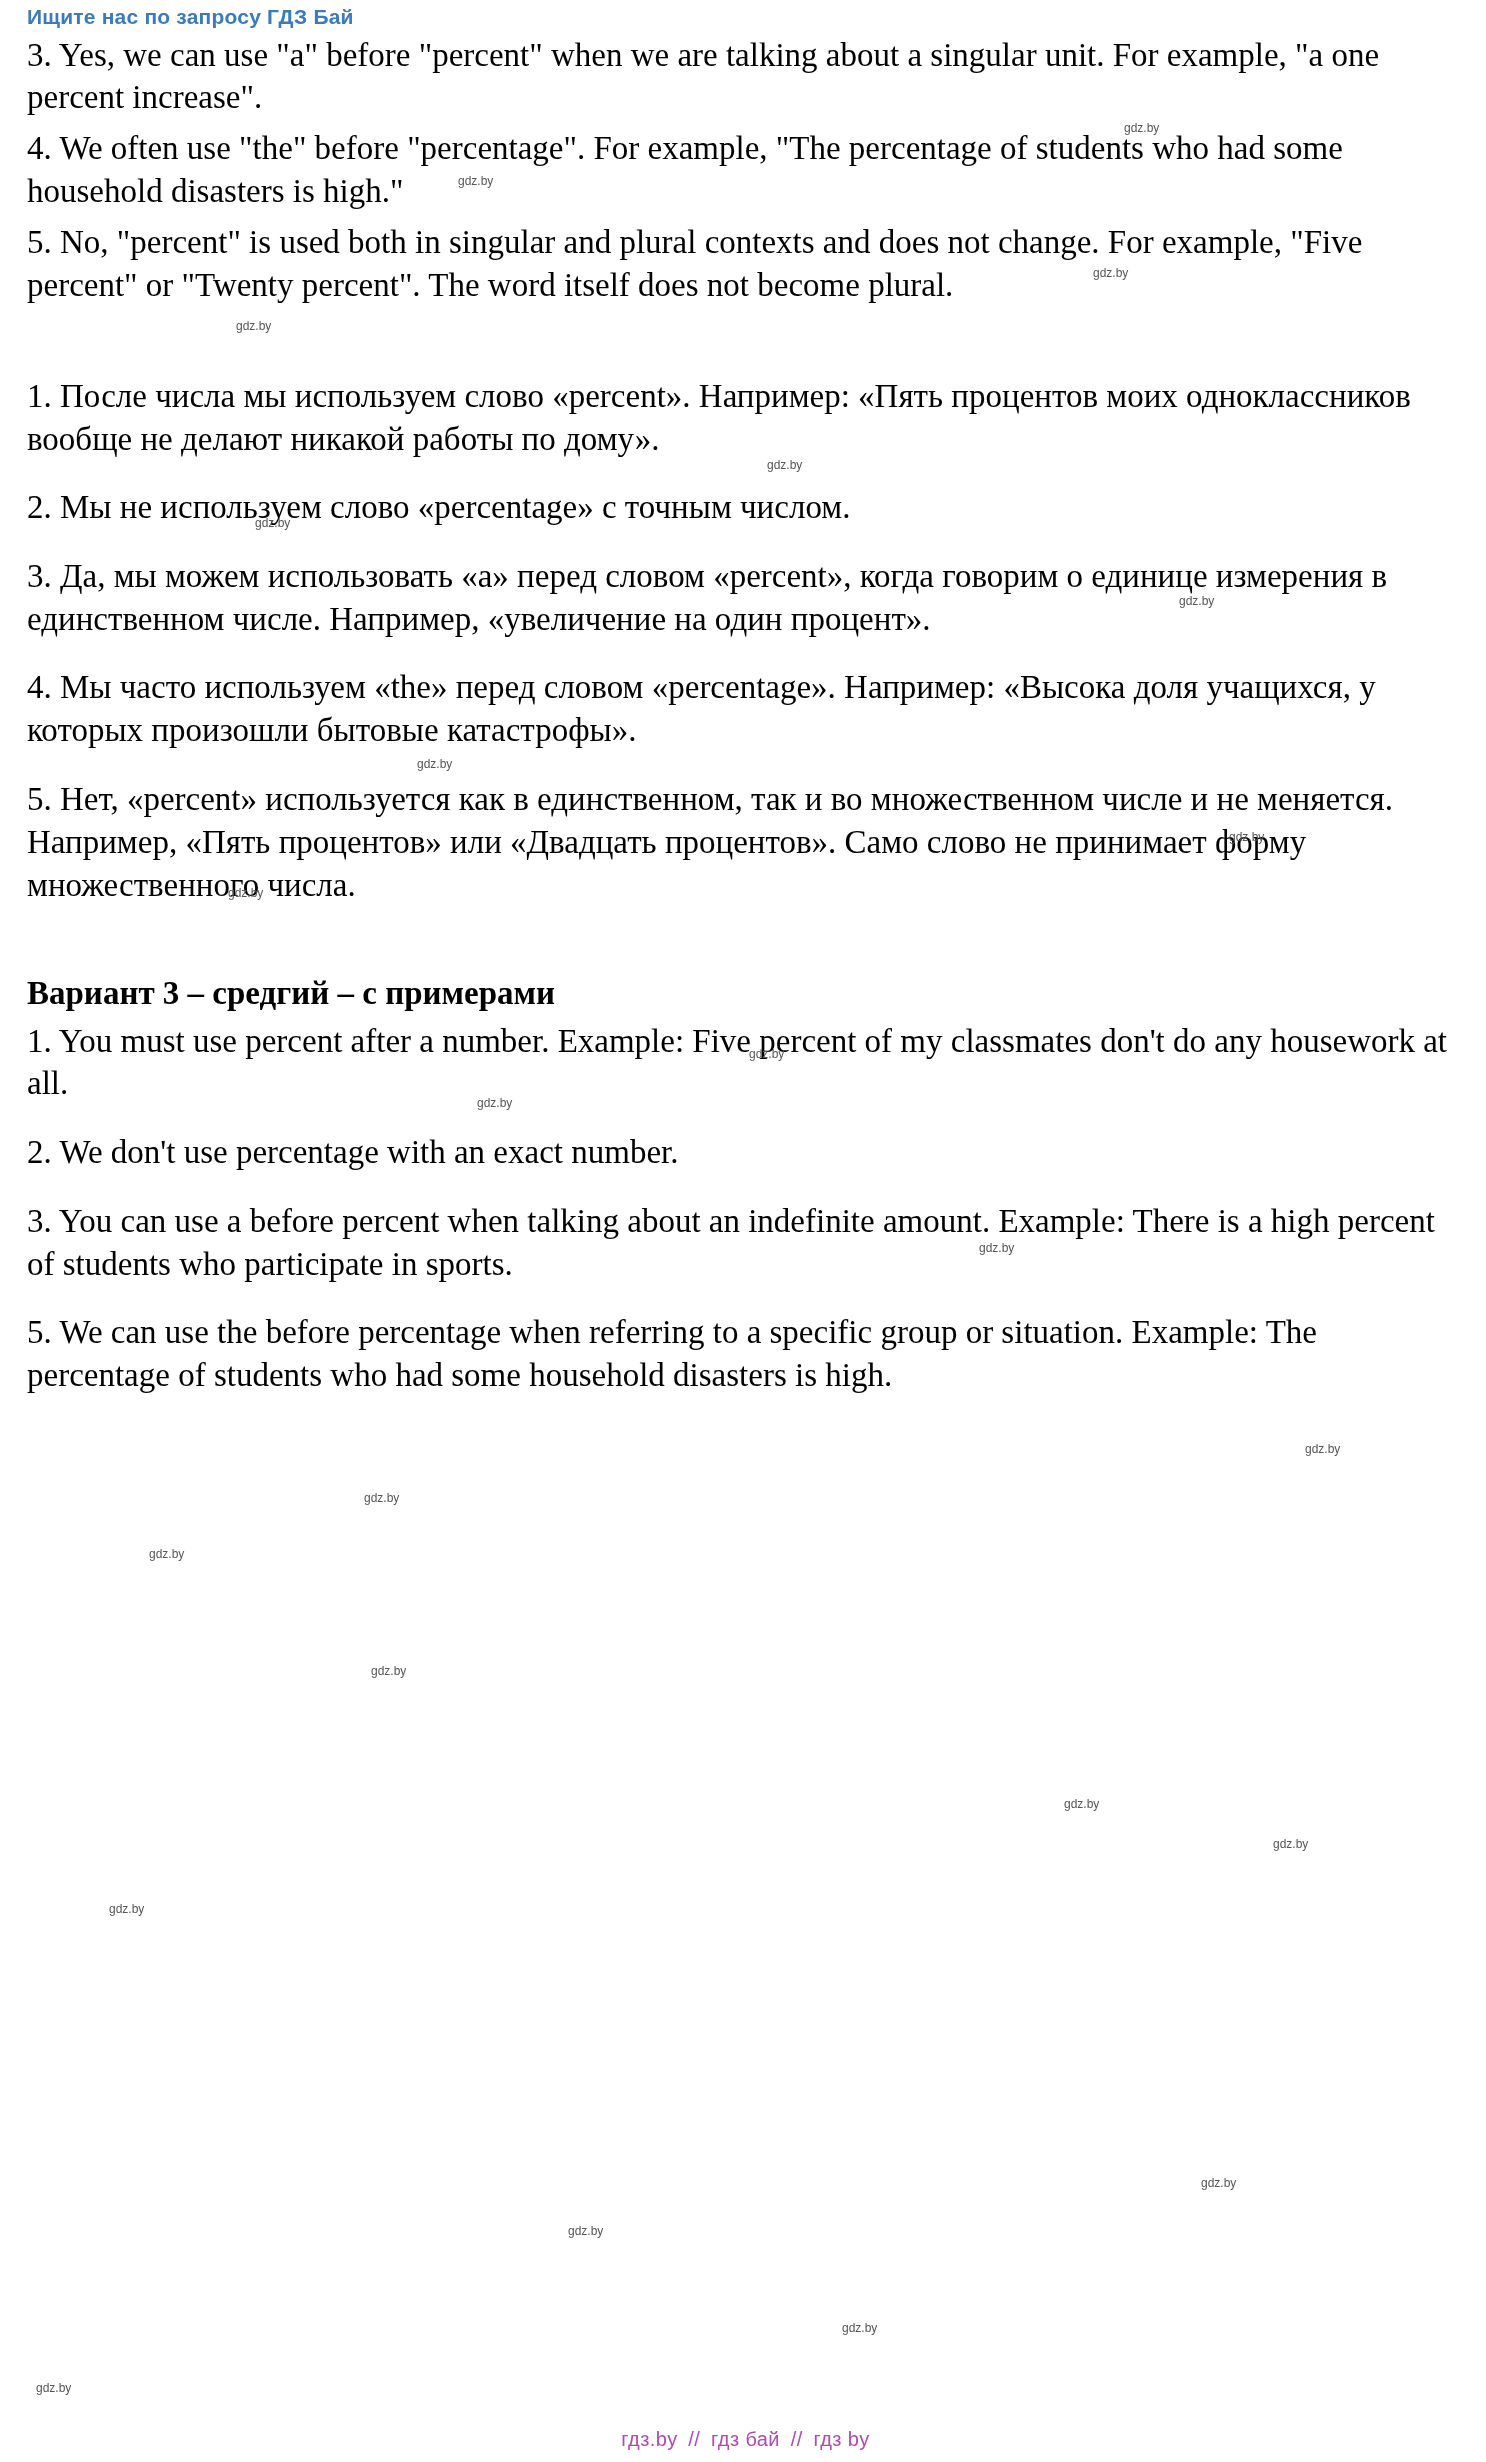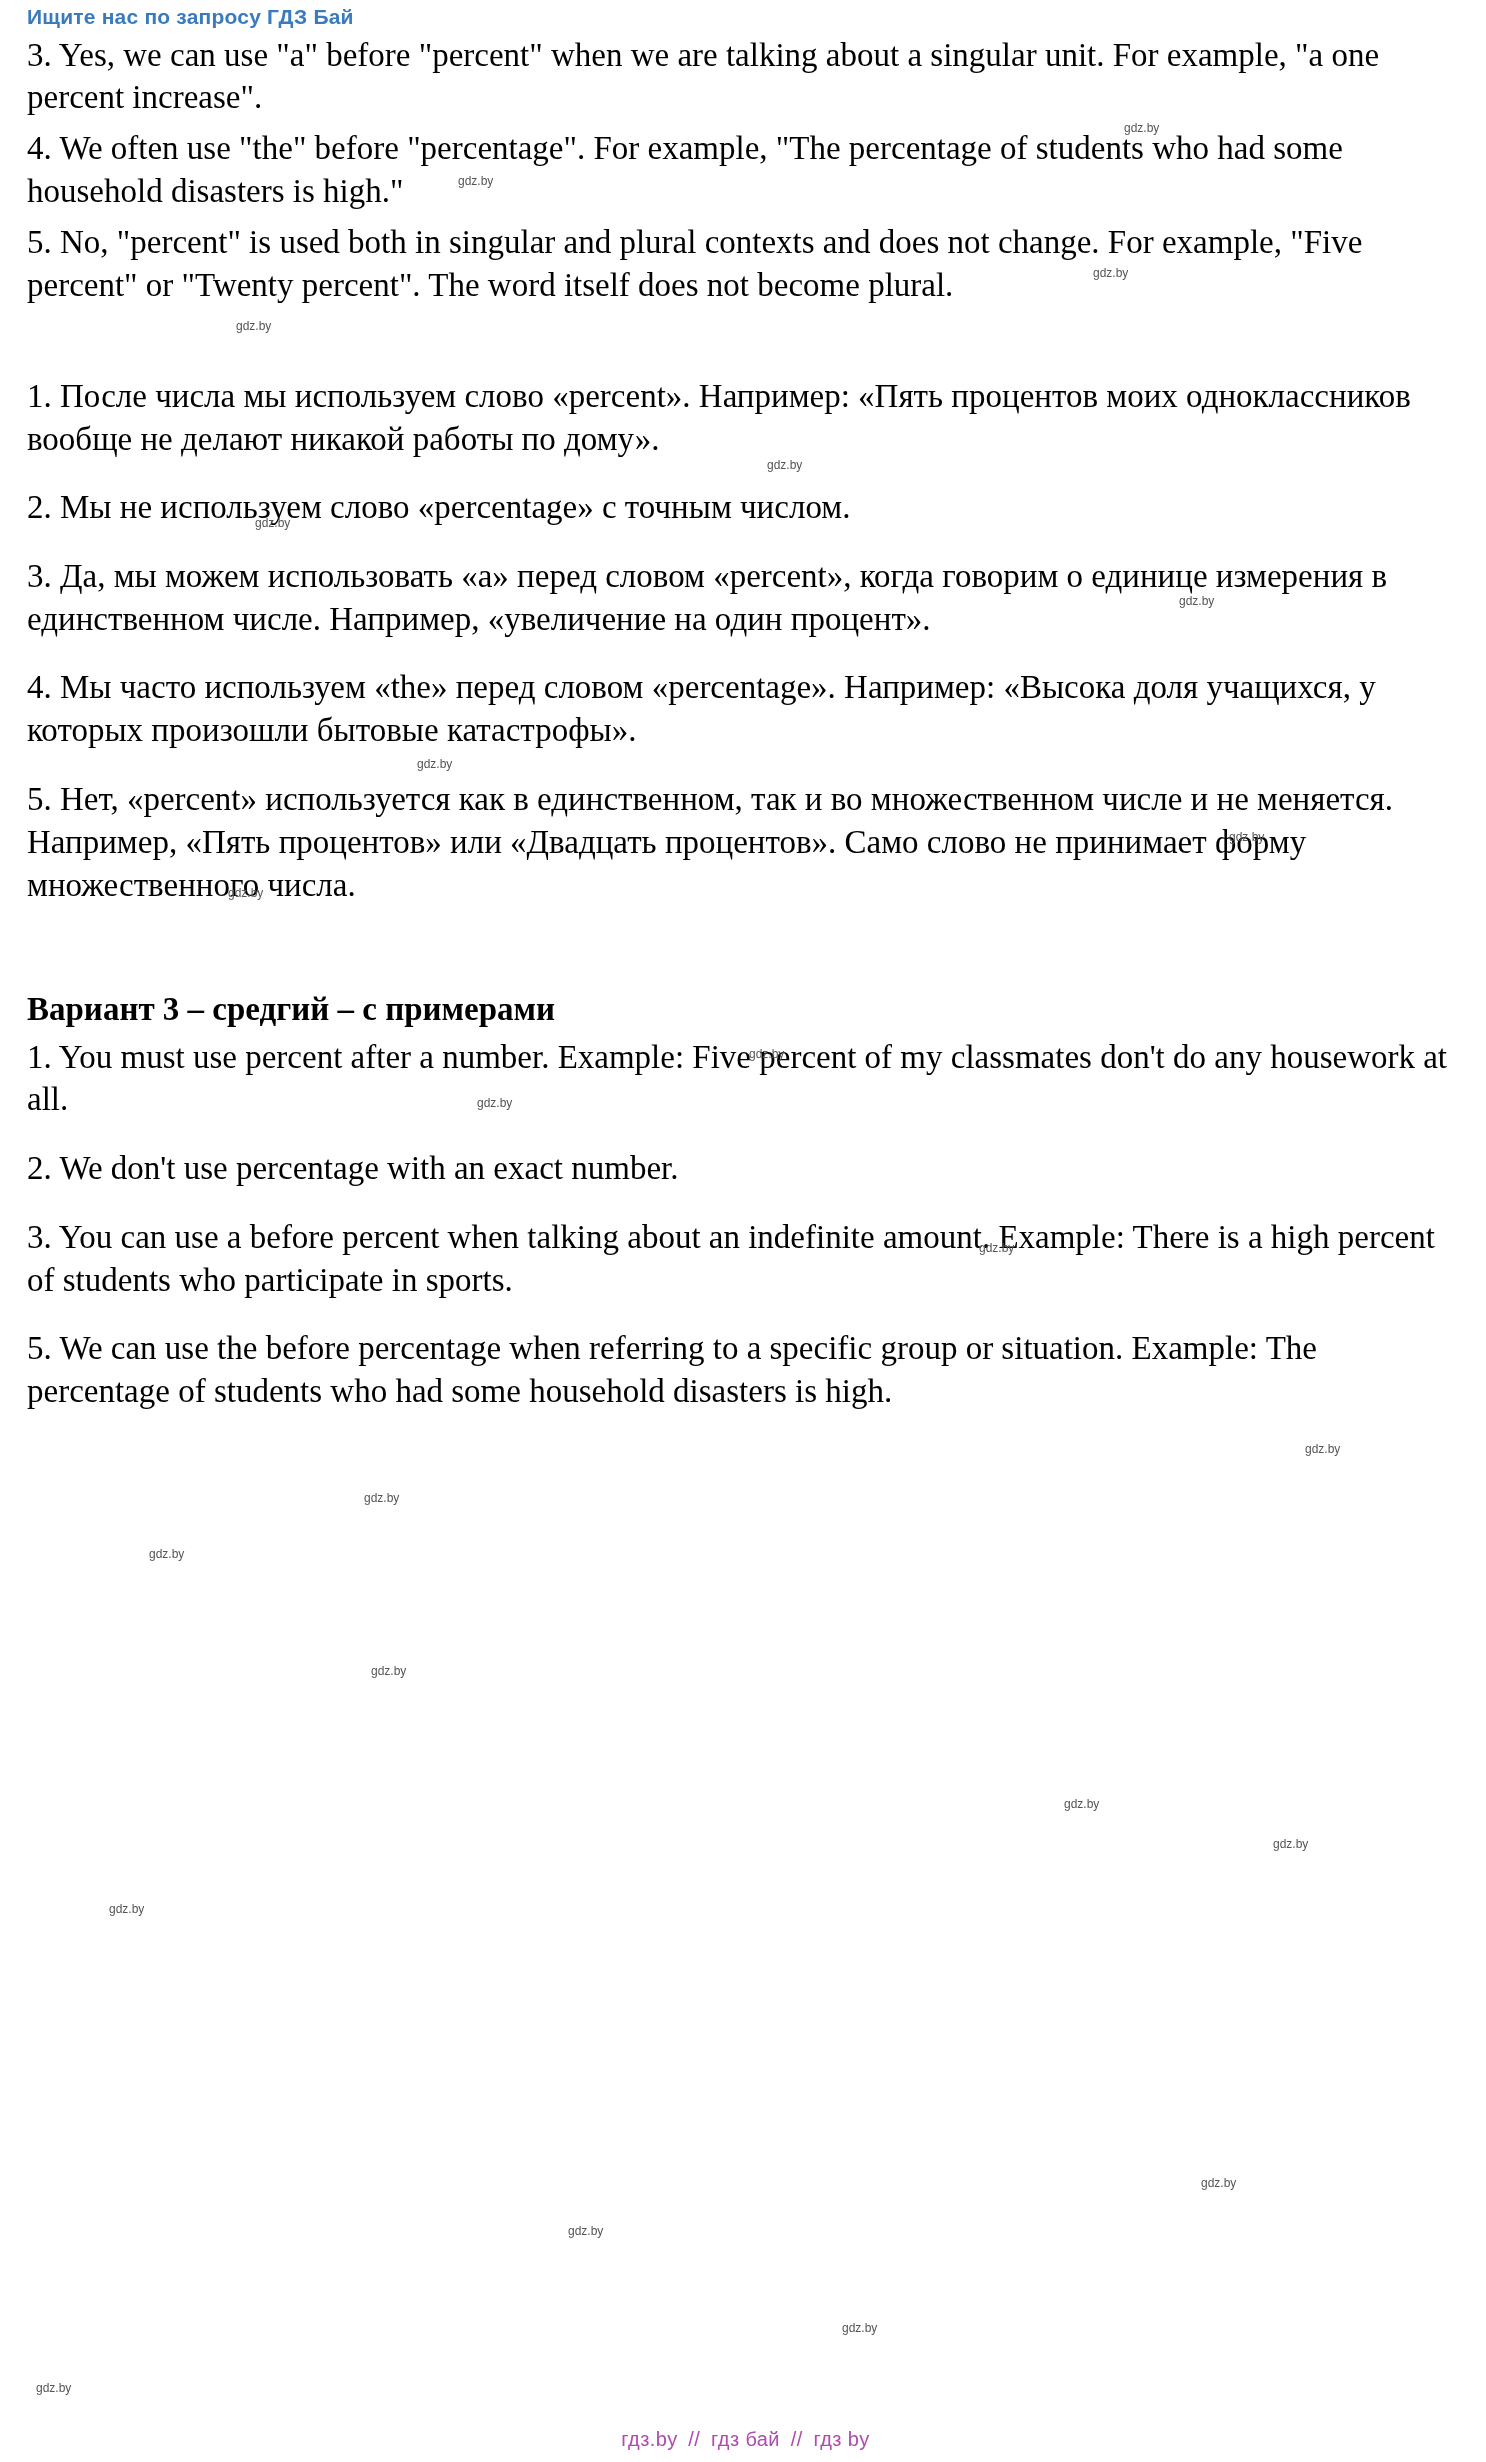--- a/index.html
+++ b/index.html
@@ -35,21 +35,21 @@
     line-height: 1.30;
     margin: 0 0 8px 0;
     text-align: left;
     position: relative;
   }
   .gap-lg { height: 60px; }
   .gap-sm { height: 17.7px; }
   .heading {
     font-size: 33px;
     font-weight: bold;
-    margin: 16px 0 8px 0;
+    margin: 0 0 8px 0;
   }
   
   .wm {
     position: absolute;
     font-family: Liberation Sans, sans-serif;
     font-size: 12px;
     color: #555555;
     white-space: nowrap;
     pointer-events: none;
   }

